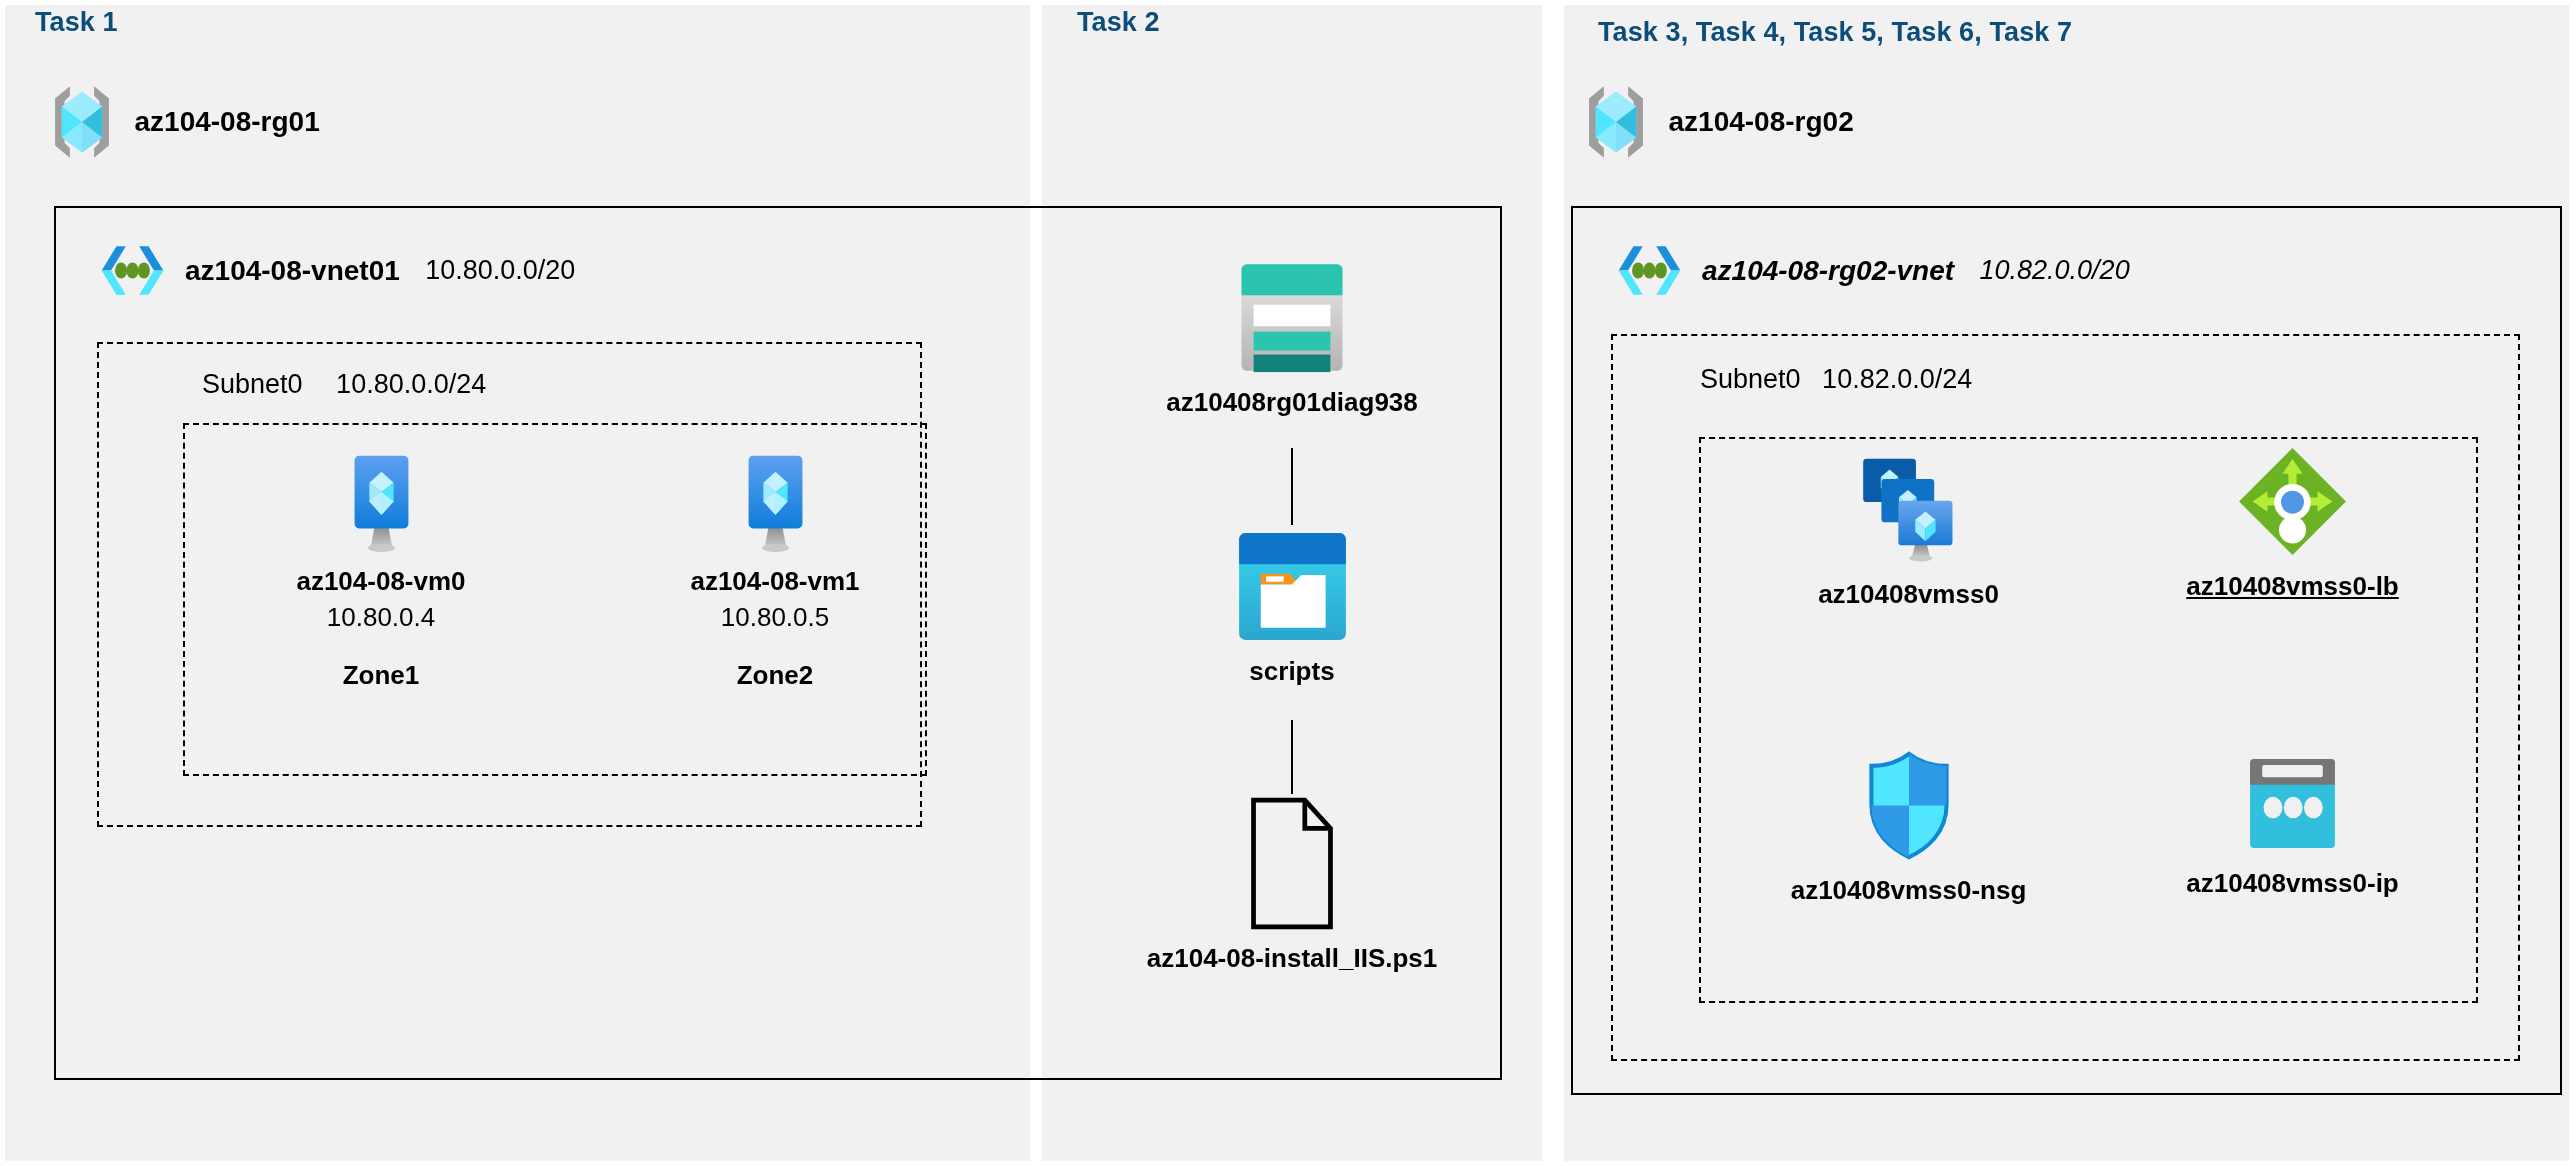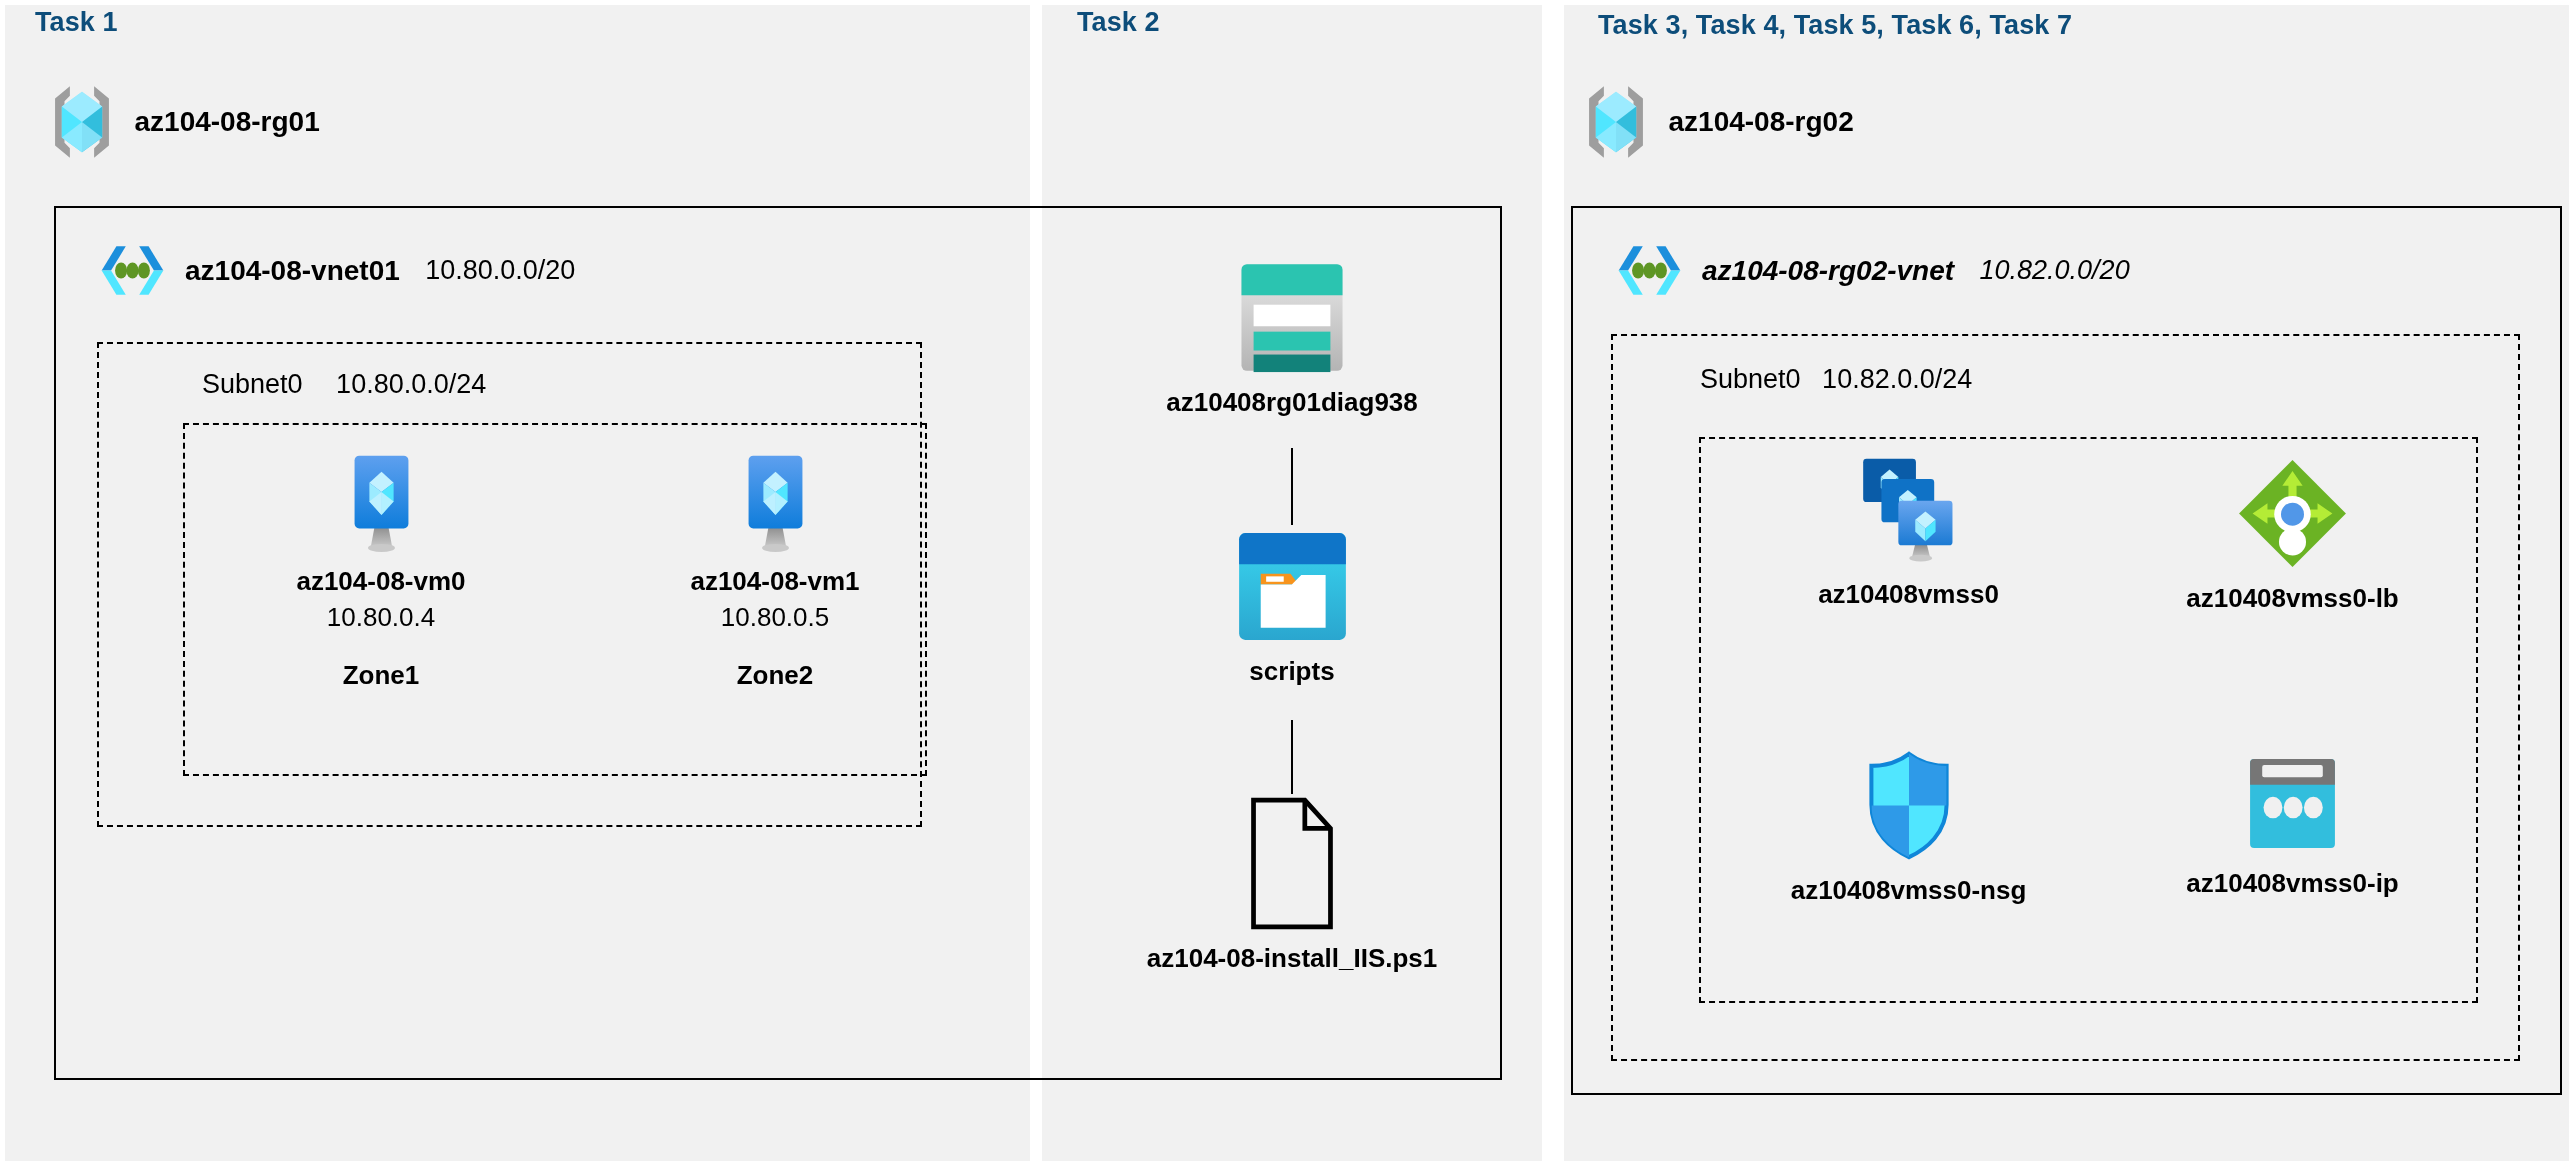--- a/index.html
+++ b/index.html
@@ -32,21 +32,21 @@
 </style>
 </head>
 <body>
 
 <div class="panel" style="left:5.4px;top:5.4px;width:1025px;height:1156px;"></div>
 <div class="panel" style="left:1042px;top:5.4px;width:500px;height:1156px;"></div>
 <div class="panel" style="left:1564px;top:5.4px;width:1005px;height:1156px;"></div>
 
 <div class="task-title" style="left:35px;top:6.7px;">Task 1</div>
 <div class="task-title" style="left:1077px;top:6.7px;">Task 2</div>
-<div class="task-title" style="left:1598px;top:10px;">Task 3, Task 4, Task 5, Task 6, Task 7</div>
+<div class="task-title" style="left:1598px;top:17px;">Task 3, Task 4, Task 5, Task 6, Task 7</div>
 
 <div class="rg-row" style="left:47px;top:82px;">
   <span>
     <svg width="70" height="80" viewBox="0 0 104 118">
       <path d="M34 6 L12 24 L12 94 L34 112 L34 98 L26 90 L26 28 L34 20 Z" fill="#9e9e9e"></path>
       <path d="M70 6 L92 24 L92 94 L70 112 L70 98 L78 90 L78 28 L70 20 Z" fill="#9e9e9e"></path>
       <path d="M52 14 L82 36 L82 82 L52 104 L22 82 L22 36 Z" fill="#9cebff"></path>
       <path d="M52 14 L82 36 L52 59 L22 36 Z" fill="#9cebff"></path>
       <path d="M22 36 L52 59 L52 104 L22 82 Z" fill="#50e6ff"></path>
       <path d="M82 36 L82 82 L52 104 L52 59 Z" fill="#32bedd"></path>
@@ -254,21 +254,21 @@
       <ellipse cx="103" cy="157" rx="17" ry="5" fill="#c9c9c9"></ellipse>
       <rect x="70" y="72" width="80" height="66" rx="5" fill="url(#ssg3)"></rect>
       <path d="M110 88 L125 100 L110 113 L95 100 Z" fill="#c3f1ff"></path>
       <path d="M95 100 L110 113 L110 132 L95 118 Z" fill="#9cebff"></path>
       <path d="M125 100 L125 118 L110 132 L110 113 Z" fill="#50e6ff"></path>
     </svg>
   </span>
   <span class="cap">az10408vmss0</span>
 </div>
 
-<div class="node" style="left:2144px;top:456px;width:297px;">
+<div class="node" style="left:2144px;top:444px;width:297px;text-decoration:underline;">
   <span>
     <svg width="115" height="115" viewBox="0 0 170 170">
       <path d="M85 6 L164 85 L85 164 L6 85 Z" fill="#6bb324"></path>
       <path d="M85 22 L70 44 L79 44 L79 70 L91 70 L91 44 L100 44 Z" fill="#b4ec36"></path>
       <path d="M26 85 L48 70 L48 79 L74 79 L74 91 L48 91 L48 100 Z" fill="#b4ec36"></path>
       <path d="M144 85 L122 70 L122 79 L96 79 L96 91 L122 91 L122 100 Z" fill="#b4ec36"></path>
       <circle cx="85" cy="86" r="27" fill="#ffffff"></circle>
       <circle cx="85" cy="127" r="20" fill="#ffffff"></circle>
       <rect x="76" y="86" width="18" height="41" fill="#ffffff"></rect>
       <circle cx="85" cy="86" r="17" fill="#5197e8"></circle>

